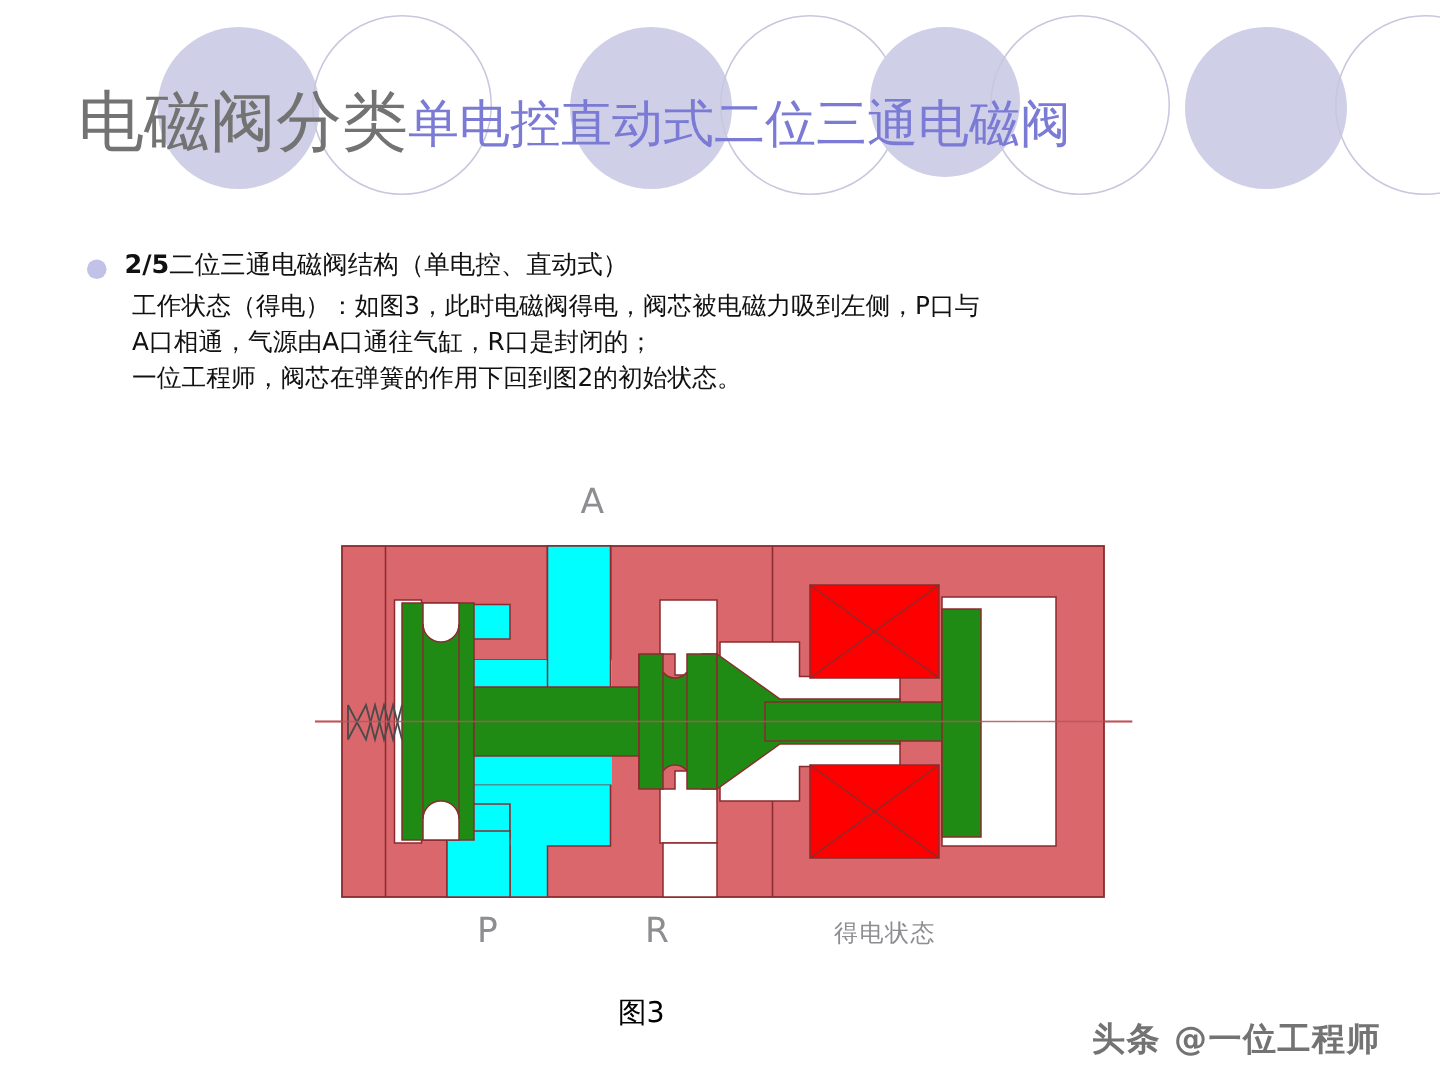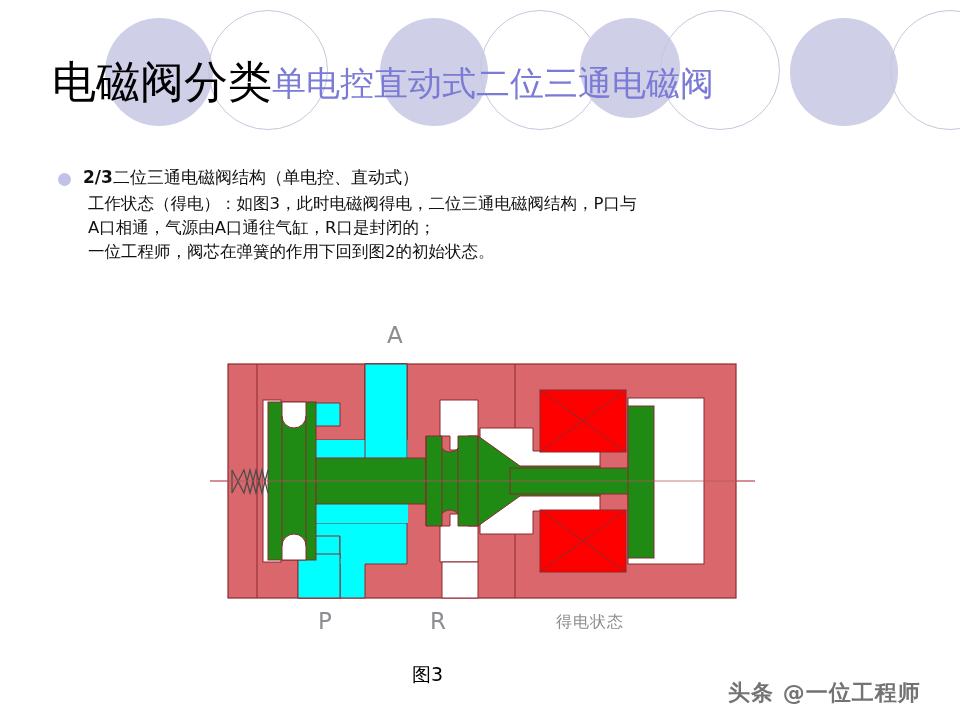--- a/index.html
+++ b/index.html
@@ -162,33 +162,33 @@
     <div class="deco-circle outline" style="left: 208px; top: 10px; width: 118px; height: 118px; border-color: rgb(199, 199, 222);"></div>
     <div class="deco-circle filled" style="left: 380px; top: 18px; width: 108px; height: 108px; background: rgb(207, 207, 232);"></div>
     <div class="deco-circle outline" style="left: 480px; top: 10px; width: 118px; height: 118px; border-color: rgb(199, 199, 222);"></div>
     <div class="deco-circle filled" style="left: 580px; top: 18px; width: 100px; height: 100px; background: rgb(207, 207, 232);"></div>
     <div class="deco-circle outline" style="left: 660px; top: 10px; width: 118px; height: 118px; border-color: rgb(199, 199, 222);"></div>
     <div class="deco-circle filled" style="left: 790px; top: 18px; width: 108px; height: 108px; background: rgb(207, 207, 232);"></div>
     <div class="deco-circle outline" style="left: 890px; top: 10px; width: 118px; height: 118px; border-color: rgb(199, 199, 222);"></div>
   </div>
 
 <div id="title-wrap">
-  <span id="title-main" style="color: #000000;">电磁阀分类</span>
+  <span id="title-main" style="color: #737373;">电磁阀分类</span>
   <span id="title-sub" style="color: rgb(123, 123, 214);">单电控直动式二位三通电磁阀</span>
 </div>
 
 <div id="body-block">
   <div id="bullet-row">
     <div id="bullet-dot" style="background: rgb(194, 194, 232);"></div>
     <div id="bullet-text">
-      <span class="bold">2/3</span><span>二位三通电磁阀结构（单电控、直动式）</span>
+      <span class="bold">2/5</span><span>二位三通电磁阀结构（单电控、直动式）</span>
     </div>
   </div>
   <div id="para-lines">
-    <div class="para-line">工作状态（得电）：如图3，此时电磁阀得电，二位三通电磁阀结构，P口与</div>
+    <div class="para-line">工作状态（得电）：如图3，此时电磁阀得电，阀芯被电磁力吸到左侧，P口与</div>
     <div class="para-line">A口相通，气源由A口通往气缸，R口是封闭的；</div>
     <div class="para-line">一位工程师，阀芯在弹簧的作用下回到图2的初始状态。</div>
   </div>
 </div>
 
 <div id="diagram-wrap">
   <svg id="valve-svg" width="545" height="320" viewBox="0 0 545 320">
 
     <line x1="0" y1="163" x2="545" y2="163" stroke="#cf6b6b" stroke-width="1.2"></line>
 

